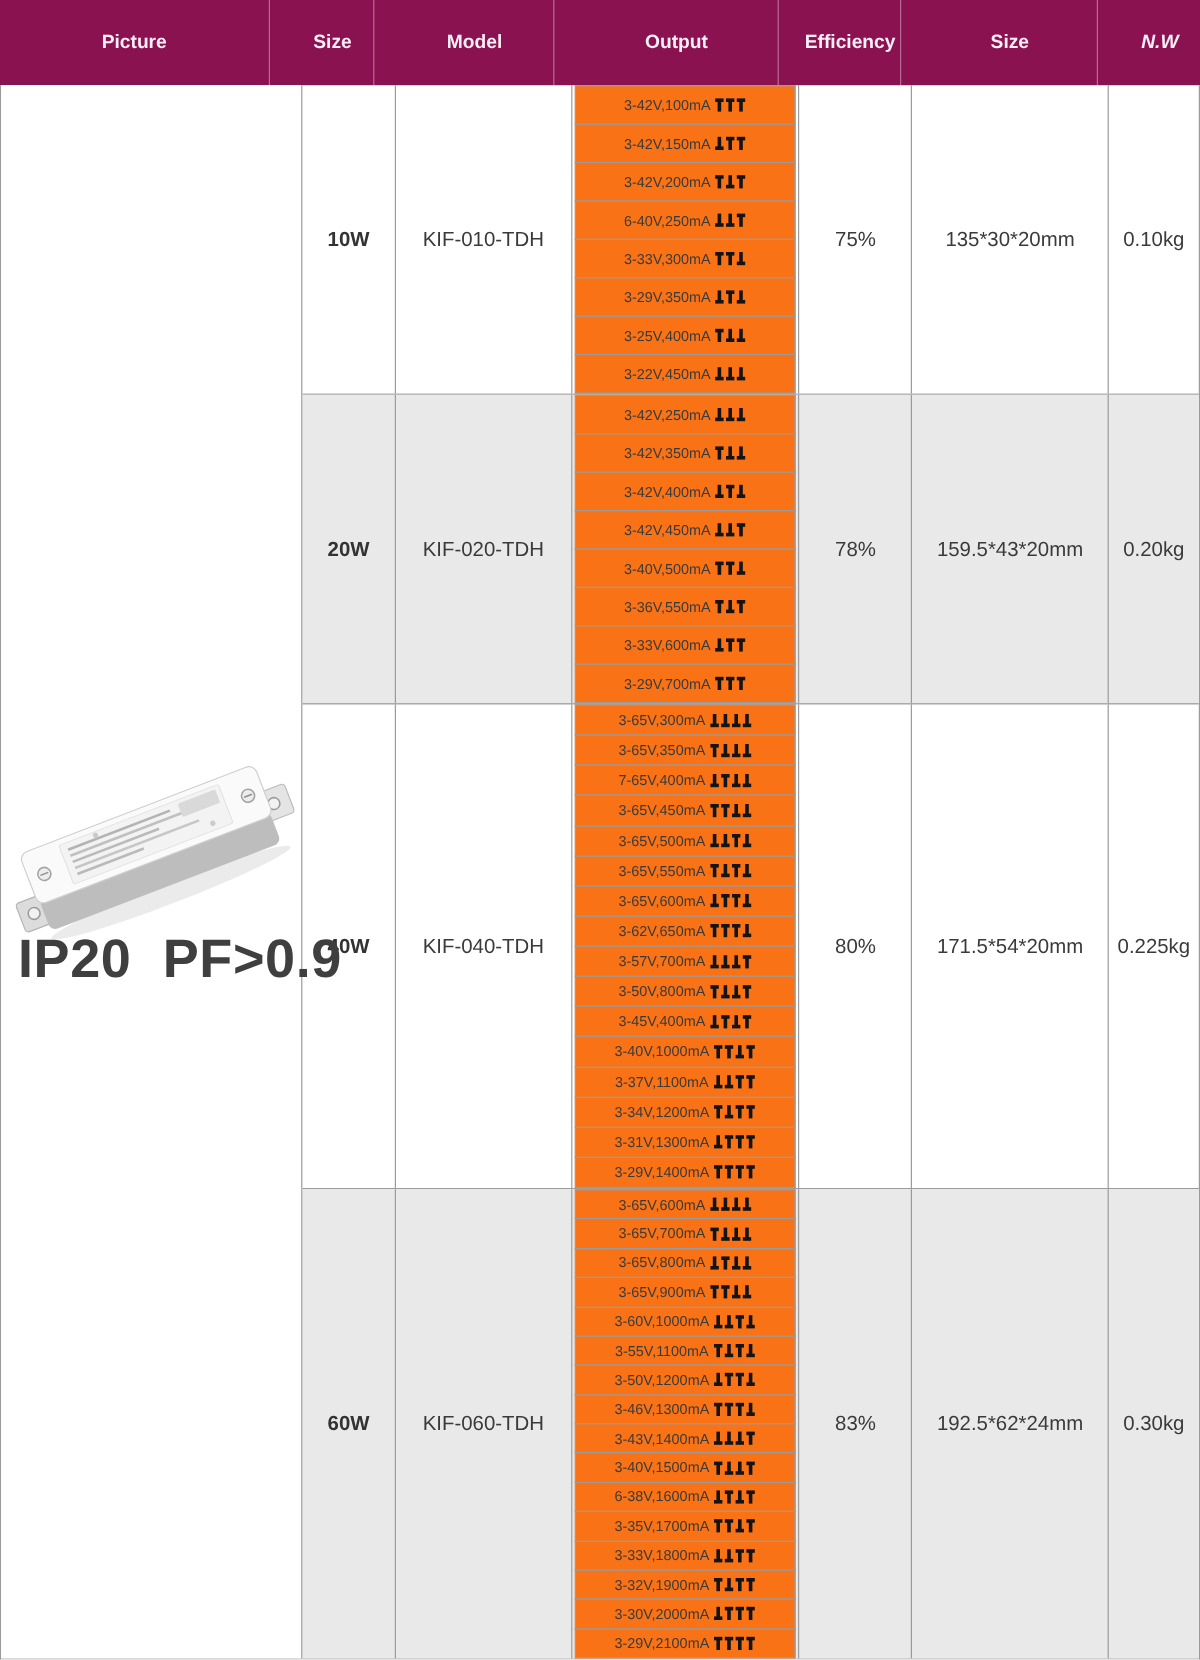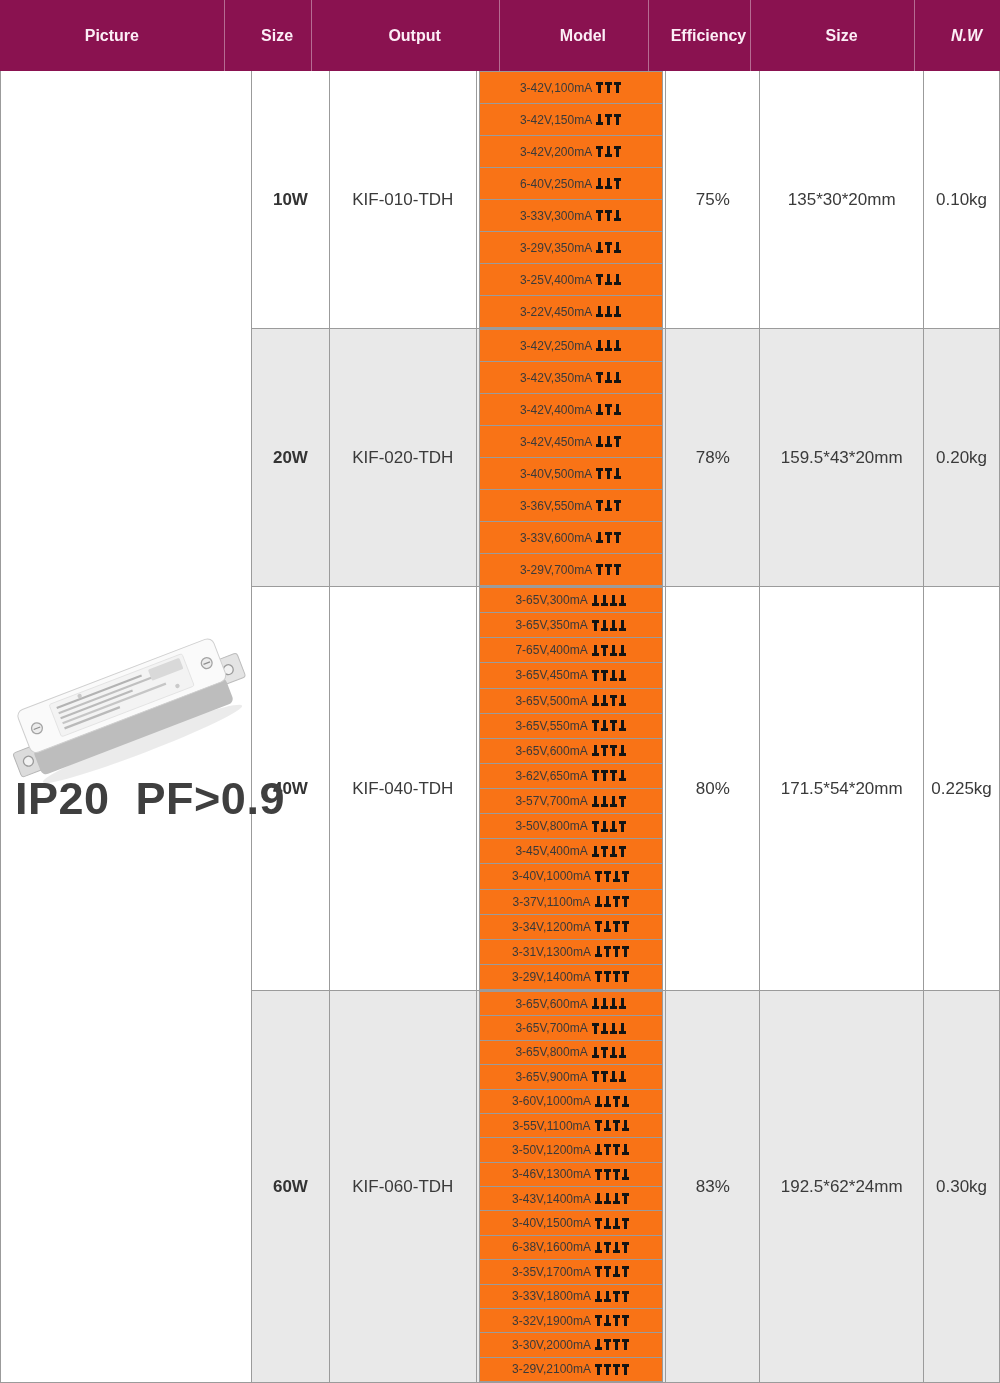--- a/index.html
+++ b/index.html
@@ -65,22 +65,22 @@
               color:#3f3f3f;letter-spacing:.5px;white-space:pre;}
 </style>
 </head>
 <body>
 
 <div class="spec-table">
 
   <div class="header-row">
     <div class="hcell col-picture">Picture</div>
     <div class="hcell col-power">Size</div>
+    <div class="hcell col-model">Model</div>
     <div class="hcell col-output">Output</div>
-    <div class="hcell col-model">Model</div>
     <div class="hcell col-eff">Efficiency</div>
     <div class="hcell col-size">Size</div>
     <div class="hcell col-nw">N.W</div>
   </div>
 
   <div class="body-row">
 
     <div class="picture-cell">
       <svg class="product-figure" viewBox="0 0 240 170" xmlns="http://www.w3.org/2000/svg" aria-hidden="true">
         <g transform="translate(118,86) rotate(-21)">

